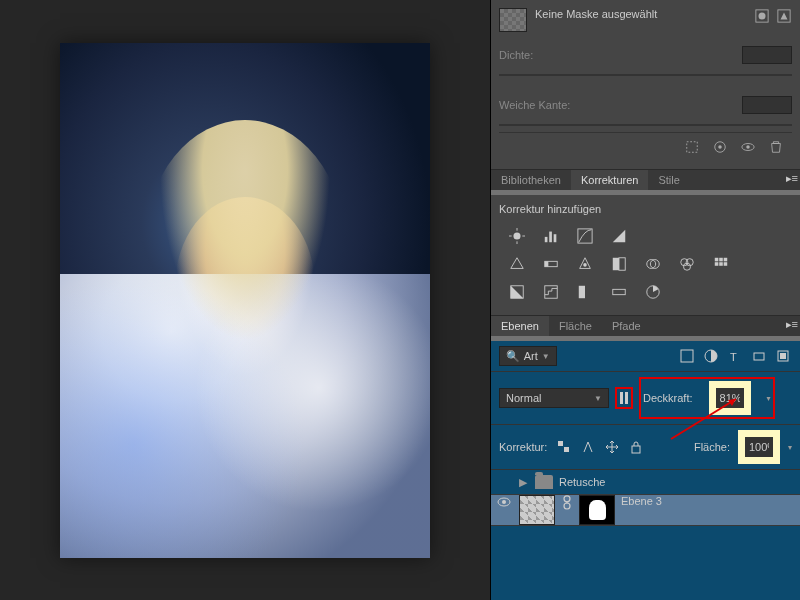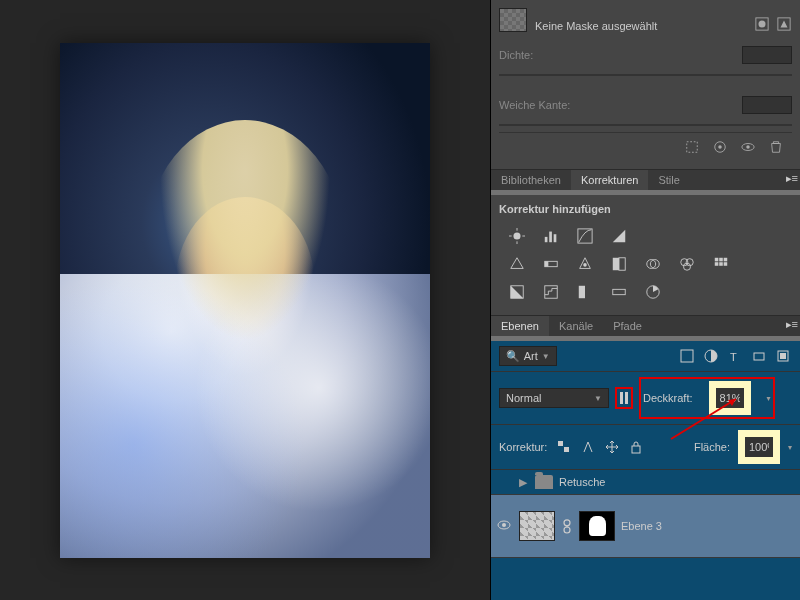--- a/index.html
+++ b/index.html
@@ -6,53 +6,53 @@
 body{background:#262626;width:800px;height:600px;overflow:hidden;display:flex}
 .canvas-area{flex:1;display:flex;align-items:center;justify-content:center;background:#262626}
 .photo{width:370px;height:515px;background:radial-gradient(ellipse 60% 50% at 40% 35%,#3a5a8a 0%,#2a3a5a 30%,#1a2540 70%,#0a1528 100%);position:relative;overflow:hidden;box-shadow:0 0 20px rgba(0,0,0,.5)}
 .photo::before{content:"";position:absolute;top:30%;left:50%;transform:translateX(-50%);width:140px;height:180px;background:radial-gradient(ellipse at 50% 30%,#e8c8a0 0%,#d0a880 40%,transparent 70%);border-radius:50% 50% 40% 40%}
 .photo::after{content:"";position:absolute;top:15%;left:50%;transform:translateX(-50%);width:200px;height:250px;background:radial-gradient(ellipse at 50% 20%,#f0e0b0 0%,#e8d8a0 30%,transparent 60%);border-radius:50% 50% 30% 30%;opacity:.9}
 .ruffles{position:absolute;bottom:0;left:0;right:0;height:55%;background:radial-gradient(circle at 30% 20%,rgba(255,255,255,.95) 0%,rgba(240,245,255,.9) 20%,rgba(200,210,240,.8) 50%,rgba(150,170,220,.6) 80%)}
 .ruffles::before{content:"";position:absolute;inset:0;background:radial-gradient(circle at 70% 40%,rgba(255,255,255,.7) 0%,transparent 40%),radial-gradient(circle at 20% 60%,rgba(100,150,255,.4) 0%,transparent 50%)}
 .panels{width:310px;background:#454545;display:flex;flex-direction:column;border-left:1px solid #000}
 .panel-sec{border-bottom:1px solid #2a2a2a}
 .mask-panel{padding:8px;background:#454545}
-.mask-hdr{display:flex;align-items:flex-end;gap:8px;margin-bottom:10px}
+.mask-hdr{display:flex;align-items:flex-start;gap:8px;margin-bottom:10px}
 .mask-thumb{width:28px;height:24px;background:#777;border:1px solid #222;background-image:linear-gradient(45deg,#666 25%,transparent 25%,transparent 75%,#666 75%),linear-gradient(45deg,#666 25%,transparent 25%,transparent 75%,#666 75%);background-size:8px 8px;background-position:0 0,4px 4px}
 .mask-icons{margin-left:auto;display:flex;gap:6px}
 .ic{width:16px;height:16px;display:inline-flex;align-items:center;justify-content:center;cursor:pointer;color:#999}
 .ic svg{width:14px;height:14px;fill:#aaa}
 .slider-row{display:flex;align-items:center;padding:4px 0;}
 .slider-lbl{width:80px;color:#888}
 .slider-val{width:50px;height:18px;background:#333;border:1px solid #222}
 .slider-track{flex:1;height:14px;position:relative}
 .slider-track::before{content:"";position:absolute;top:6px;left:0;right:0;height:2px;background:#333}
 .bottom-icons{display:flex;justify-content:flex-end;gap:12px;padding:6px 8px;border-top:1px solid #333}
 .tabs{display:flex;background:#383838;border-bottom:5px solid #737373}
 .tab{padding:4px 10px;cursor:pointer;color:#999}
 .tab.active{background:#454545;color:#ddd}
 .adj-panel{padding:8px}
-.adj-title{font-weight:bold;margin-bottom:8px}
+.adj-title{font-weight:normal;margin-bottom:8px}
 .adj-row{display:flex;gap:14px;padding:4px 8px;margin-bottom:2px}
 .adj-ic{width:20px;height:18px;display:flex;align-items:center;justify-content:center;cursor:pointer}
 .adj-ic svg{fill:#ccc;width:18px;height:16px}
 .layers-panel{flex:1;display:flex;flex-direction:column;background:#0c4a6e}
 .lay-tools{display:flex;align-items:center;gap:6px;padding:5px 8px;border-bottom:1px solid #333}
 .dd{display:flex;align-items:center;background:#333;border:1px solid #222;padding:2px 6px;height:20px;gap:4px}
 .dd-arrow{font-size:8px;color:#999}
 .lay-ic{width:18px;height:18px;cursor:pointer;display:flex;align-items:center;justify-content:center}
 .lay-ic svg{width:14px;height:14px;fill:#ccc}
 .blend-row{display:flex;align-items:center;padding:5px 8px;gap:6px;border-bottom:1px solid #333;position:relative}
 .blend-dd{width:110px}
 .hl-box{border:2px solid #d00;padding:2px;display:flex;align-items:center;gap:16px}
 .hl-sm{border:2px solid #d00;width:18px;height:22px;display:flex;align-items:center;justify-content:center}
 .lock-row{display:flex;align-items:center;padding:5px 8px;gap:8px;border-bottom:1px solid #333}
 .lock-ics{display:flex;gap:6px}
 .layer-list{flex:1;overflow:auto}
-.layer{display:flex;align-items:center;padding:16px 6px;gap:6px;border-bottom:1px solid #383838}
+.layer{display:flex;padding:0 6px;gap:6px;border-bottom:1px solid #383838}
 .layer.sel{background:#5a7a9a}
 .eye{width:16px;height:16px;cursor:pointer}
 .eye svg{width:14px;height:14px;fill:#ccc}
 .lthumb{width:36px;height:30px;border:1px solid #222;background:#888}
 .lthumb.trans{background-image:linear-gradient(45deg,#999 25%,#ccc 25%,#ccc 75%,#999 75%),linear-gradient(45deg,#999 25%,#ccc 25%,#ccc 75%,#999 75%);background-size:8px 8px;background-position:0 0,4px 4px}
 .lthumb.mask{background:#000;position:relative}
 .lthumb.mask::after{content:"";position:absolute;top:15%;left:25%;width:50%;height:70%;background:#fff;border-radius:40% 40% 20% 20%}
 .lthumb.bg{background:linear-gradient(135deg,#2a3a6a 0%,#4a5a8a 40%,#eee 70%,#ccc 100%)}
 .lname{flex:1}
 .llock{width:14px;height:14px}
@@ -253,21 +253,21 @@
               <path d="M9 9 L9 2 A7 7 0 0 1 15 6 Z"></path>
             </svg>
           </span>
       </div>
     </div>
   </div>
 
   <div class="layers-panel">
     <div class="tabs">
       <div class="tab active">Ebenen</div>
-      <div class="tab">Kanäle</div>
+      <div class="tab">Fläche</div>
       <div class="tab">Pfade</div>
       <span class="menu-ic">▸≡</span>
     </div>
     <div class="lay-tools">
       <div class="dd">
         <span>🔍</span>
         <span>Art</span>
         <span class="dd-arrow">▼</span>
       </div>
       <div class="spacer"></div>

